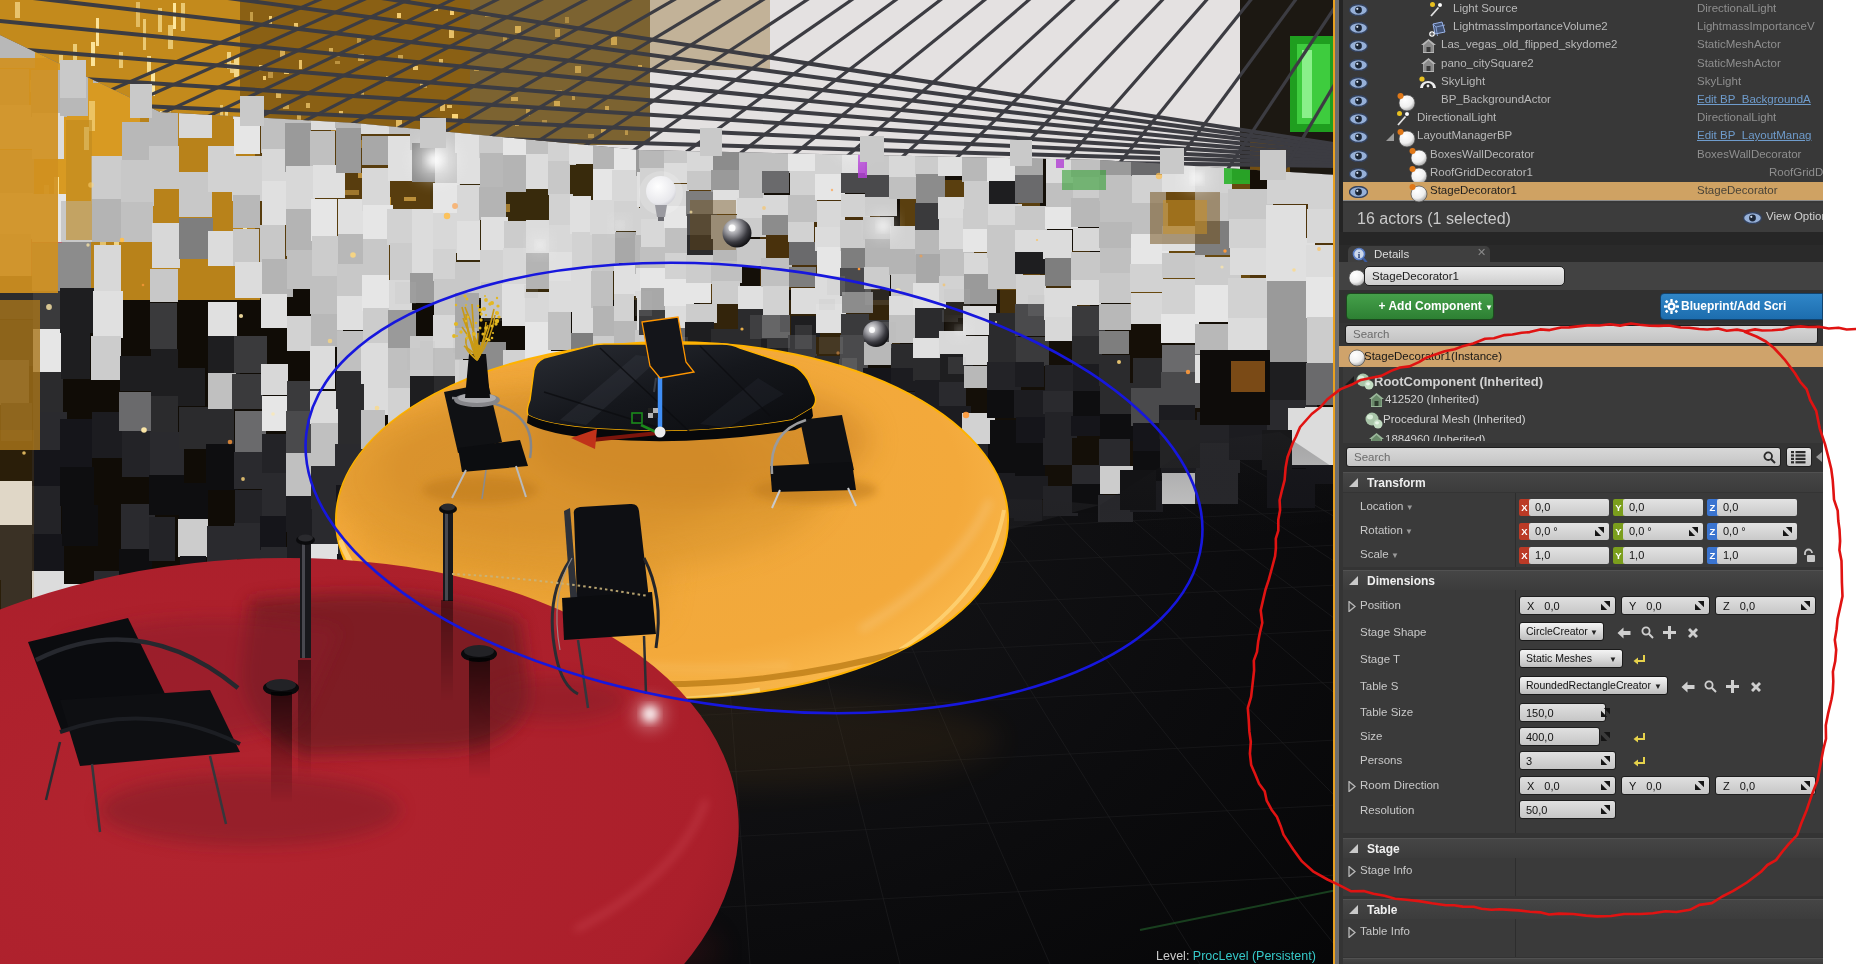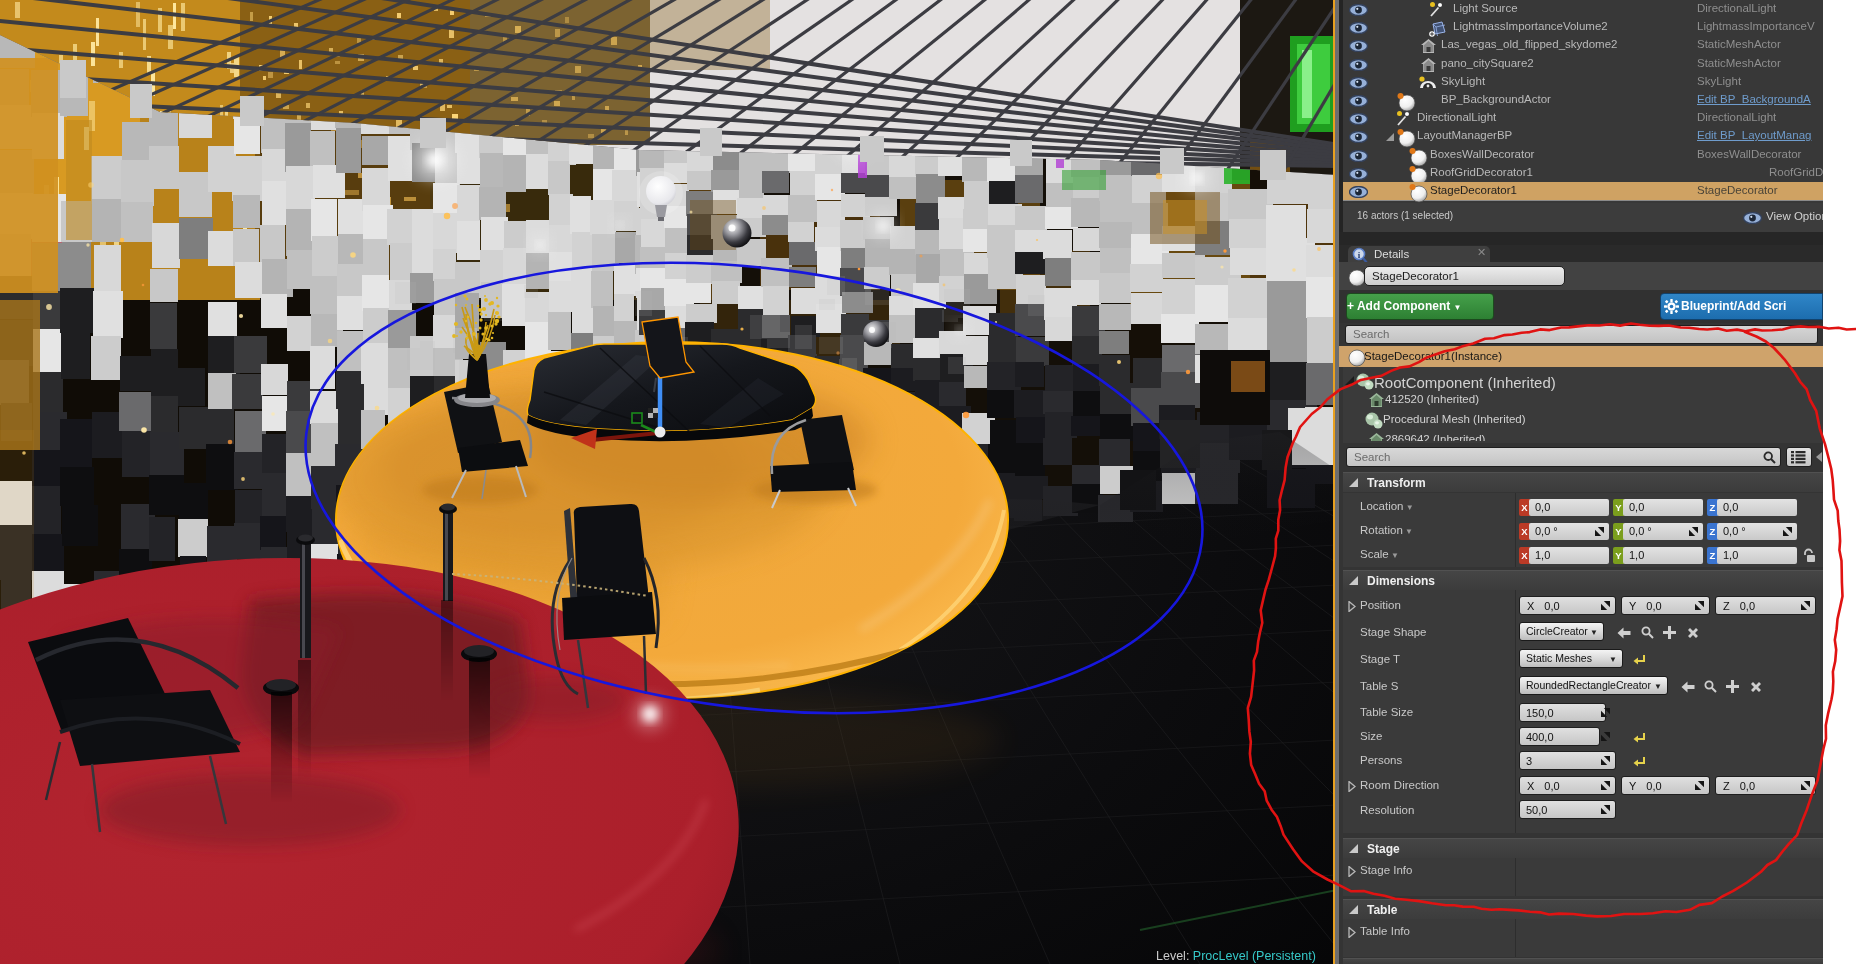--- a/index.html
+++ b/index.html
@@ -1544,21 +1544,21 @@
         <stop offset="62%" stop-color="#efefef"></stop>
         <stop offset="100%" stop-color="#9d9d9d"></stop>
       </radialGradient>
     </defs>
     <circle cx="11" cy="10" r="8" fill="url(#sg1408184)" stroke="#4a4a4a" stroke-width="0.7"></circle>
     <circle cx="4.5" cy="3" r="3" fill="#e07818"></circle>
   </svg>
 <div class="abs otext" style="left:1430px;top:184px;color:#1e1e1e;">StageDecorator1</div>
 <div class="abs otype" style="left:1697px;top:184px;width:126px;overflow:hidden;color:#4a4438;">StageDecorator</div>
 <div class="abs" style="left:1343px;top:203px;width:480px;height:29px;background:#3c3c3c;"></div>
-<div class="abs" style="left:1357px;top:210px;color:#cacaca;font-size:10px;">16 actors (1 selected)</div>
+<div class="abs" style="left:1357px;top:210px;color:#cacaca;font-size:16px;">16 actors (1 selected)</div>
 <svg class="abs" style="left:1743px;top:212px" width="19" height="12" viewBox="0 0 19 12">
     <ellipse cx="9.5" cy="6" rx="9" ry="5.5" fill="#96b0d8"></ellipse>
     <ellipse cx="9.5" cy="6" rx="9" ry="5.5" fill="none" stroke="#33415c" stroke-width="1.4"></ellipse>
     <circle cx="9.5" cy="6" r="3.4" fill="#1c2636"></circle>
     <circle cx="8.3" cy="4.8" r="1.1" fill="#d8e4f4"></circle>
   </svg>
 <div class="abs" style="left:1766px;top:210px;color:#d2d2d2;font-size:11.5px;width:57px;overflow:hidden;white-space:nowrap;">View Options</div>
 <div class="abs" style="left:1339px;top:232px;width:484px;height:13px;background:#262626;"></div>
 <div class="abs" style="left:1339px;top:245px;width:484px;height:719px;background:#343434;"></div>
 <div class="abs" style="left:1339px;top:245px;width:484px;height:17px;background:#2a2a2a;"></div>
@@ -1576,21 +1576,21 @@
       <radialGradient id="sg1346268" cx="38%" cy="30%" r="75%">
         <stop offset="0%" stop-color="#ffffff"></stop>
         <stop offset="62%" stop-color="#efefef"></stop>
         <stop offset="100%" stop-color="#9d9d9d"></stop>
       </radialGradient>
     </defs>
     <circle cx="11" cy="10" r="8" fill="url(#sg1346268)" stroke="#4a4a4a" stroke-width="0.7"></circle>
   </svg>
 <div class="abs" style="left:1364px;top:266px;width:201px;height:20px;background:linear-gradient(#ececec,#cdcdcd);border-radius:5px;border:1px solid #202020;color:#1a1a1a;font-size:11.5px;line-height:19px;padding-left:7px;">StageDecorator1</div>
 <div class="abs" style="left:1339px;top:290px;width:484px;height:33px;background:#313131;"></div>
-<div class="abs" style="left:1346px;top:293px;width:148px;height:27px;background:linear-gradient(#45a04a,#2d8033);border:1px solid #1c4a1e;border-radius:4px;color:#fff;font-size:12px;font-weight:bold;line-height:25px;text-align:left;">+ Add Component <span style="font-size:8px;">▼</span></div>
+<div class="abs" style="left:1346px;top:293px;width:148px;height:27px;background:linear-gradient(#45a04a,#2d8033);border:1px solid #1c4a1e;border-radius:4px;color:#fff;font-size:12px;font-weight:bold;line-height:25px;text-align:right;">+ Add Component <span style="font-size:8px;">▼</span></div>
 <div class="abs" style="left:1660px;top:293px;width:163px;height:27px;background:linear-gradient(#2f86c8,#1d6dae);border:1px solid #11436e;border-radius:4px 0 0 4px;color:#fff;font-size:12px;font-weight:bold;line-height:25px;overflow:hidden;"><span style="margin-left:20px;">Blueprint/Add Scri</span></div>
 <svg class="abs" style="left:1664px;top:299px" width="15" height="15" viewBox="0 0 15 15">
     <g fill="#fff">
       <circle cx="7.5" cy="7.5" r="4.2"></circle>
       <rect x="6.3" y="0" width="2.4" height="3" rx="0.5"></rect>
       <rect x="6.3" y="12" width="2.4" height="3" rx="0.5"></rect>
       <rect x="0" y="6.3" width="3" height="2.4" rx="0.5"></rect>
       <rect x="12" y="6.3" width="3" height="2.4" rx="0.5"></rect>
       <rect x="1.4" y="1.4" width="2.6" height="2.6" rx="0.5" transform="rotate(45 2.7 2.7)"></rect>
       <rect x="11" y="1.4" width="2.6" height="2.6" rx="0.5" transform="rotate(45 12.3 2.7)"></rect>
@@ -1615,41 +1615,41 @@
 <div class="abs" style="left:1343px;top:367px;width:480px;height:76px;background:#3a3a3a;"></div>
 <svg class="abs" style="left:1345px;top:376px" width="9" height="9" viewBox="0 0 9 9">
     <polygon points="0,9 9,9 9,0" fill="#1c1c1c"></polygon>
   </svg>
 <svg class="abs" style="left:1355px;top:373px" width="20" height="17" viewBox="0 0 20 17">
     <circle cx="8" cy="7" r="6.5" fill="#a8c4a8"></circle>
     <ellipse cx="6" cy="5" rx="3" ry="2.4" fill="#d8ecd8"></ellipse>
     <circle cx="14" cy="12" r="4.5" fill="#c2dcc2"></circle>
     <ellipse cx="13" cy="10.8" rx="2" ry="1.6" fill="#e8f4e8"></ellipse>
   </svg>
-<div class="abs" style="left:1374px;top:374px;color:#d2d2d2;font-size:15px;">RootComponent (Inherited)</div>
+<div class="abs" style="left:1374px;top:374px;color:#d2d2d2;font-size:13px;font-weight:bold;">RootComponent (Inherited)</div>
 <svg class="abs" style="left:1369px;top:393px" width="15" height="15" viewBox="0 0 15 15">
     <polygon points="7.5,0 15,6 13,6 13,14 2,14 2,6 0,6" fill="#9ab89a"></polygon>
     <polygon points="7.5,2 12.5,6.5 12.5,13 2.5,13 2.5,6.5" fill="#6a8a6a"></polygon>
     <rect x="5.5" y="8" width="4" height="5" fill="#2c3a2c"></rect>
   </svg>
 <div class="abs" style="left:1385px;top:393px;color:#d2d2d2;font-size:11.5px;">412520 (Inherited)</div>
 <svg class="abs" style="left:1364px;top:412px" width="20" height="17" viewBox="0 0 20 17">
     <circle cx="8" cy="7" r="6.5" fill="#a8c4a8"></circle>
     <ellipse cx="6" cy="5" rx="3" ry="2.4" fill="#d8ecd8"></ellipse>
     <circle cx="14" cy="12" r="4.5" fill="#c2dcc2"></circle>
     <ellipse cx="13" cy="10.8" rx="2" ry="1.6" fill="#e8f4e8"></ellipse>
   </svg>
 <div class="abs" style="left:1383px;top:413px;color:#d2d2d2;font-size:11.5px;">Procedural Mesh (Inherited)</div>
 <div class="abs" style="left:1364px;top:432px;width:220px;height:9px;overflow:hidden;">
     <svg class="abs" style="left:5px;top:1px" width="15" height="15" viewBox="0 0 15 15">
       <polygon points="7.5,0 15,6 13,6 13,14 2,14 2,6 0,6" fill="#9ab89a"></polygon>
       <polygon points="7.5,2 12.5,6.5 12.5,13 2.5,13 2.5,6.5" fill="#6a8a6a"></polygon>
       <rect x="5.5" y="8" width="4" height="5" fill="#2c3a2c"></rect>
     </svg>
-    <div class="abs" style="left:21px;top:1px;color:#d2d2d2;font-size:11.5px;white-space:nowrap;">2869642 (Inherited)</div>
+    <div class="abs" style="left:21px;top:1px;color:#d2d2d2;font-size:11.5px;white-space:nowrap;">1884960 (Inherited)</div>
   </div>
 <div class="abs" style="left:1346px;top:447px;width:435px;height:20px;background:linear-gradient(#d8d8d8,#c4c4c4);border:1px solid #1e1e1e;border-radius:3px;color:#6b6b6b;font-size:11.5px;line-height:18px;padding-left:7px;">Search</div>
 <svg class="abs" style="left:1763px;top:451px" width="13" height="13" viewBox="0 0 13 13">
     <circle cx="5.2" cy="5.2" r="3.8" fill="none" stroke="#2a2a2a" stroke-width="1.8"></circle>
     <line x1="8" y1="8" x2="12" y2="12" stroke="#2a2a2a" stroke-width="2"></line>
   </svg>
 <div class="abs" style="left:1786px;top:447px;width:26px;height:20px;background:linear-gradient(#e0e0e0,#c6c6c6);border:1px solid #1e1e1e;border-radius:3px;"></div>
 <svg class="abs" style="left:1791px;top:451px;" width="16" height="13" viewBox="0 0 16 13">
     <g fill="#2a2a2a">
       <rect x="0" y="0.0" width="3" height="2.2"></rect>

